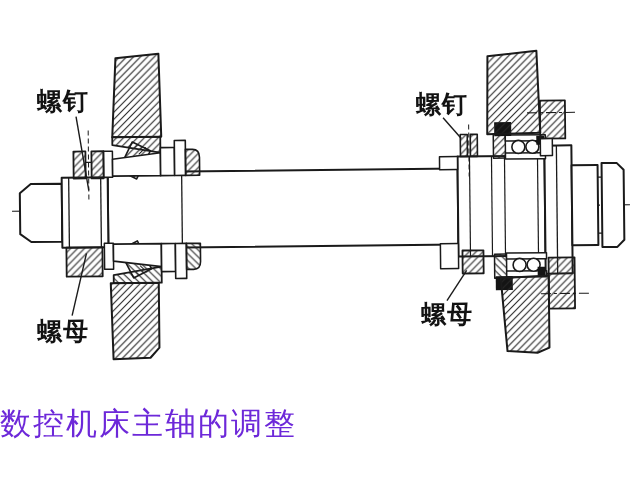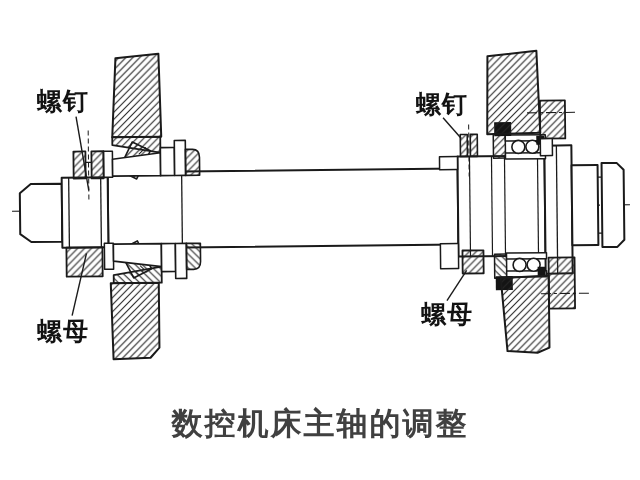--- a/index.html
+++ b/index.html
@@ -9,23 +9,23 @@
     font-family:"Liberation Sans","DejaVu Sans",sans-serif;
   }
   .stage{position:absolute;left:0;top:8px;width:540px;height:480px;}
   svg{display:block;}
   svg text{
     font-family:"Liberation Sans","DejaVu Sans",sans-serif;
     font-weight:bold;font-size:25px;fill:#121212;letter-spacing:1px;
   }
   .caption{
     position:absolute;left:0;right:0;top:403px;
-    text-align:center;
-    font-size:31px;font-weight:bold;letter-spacing:2px;
-    color:#404040;
+    text-align:left;
+    font-size:31px;font-weight:normal;letter-spacing:2px;
+    color:#6d28d9;
   }
 </style>
 </head>
 <body>
 
 <div class="stage">
 <svg width="640" height="480" viewBox="0 0 640 480">
   <defs>
     <pattern id="hatch" patternUnits="userSpaceOnUse" width="7" height="7">
       <path d="M-1,8 L8,-1 M-2,2 L2,-2 M5,9 L9,5" stroke="#262626" stroke-width="1.1" fill="none"></path>

